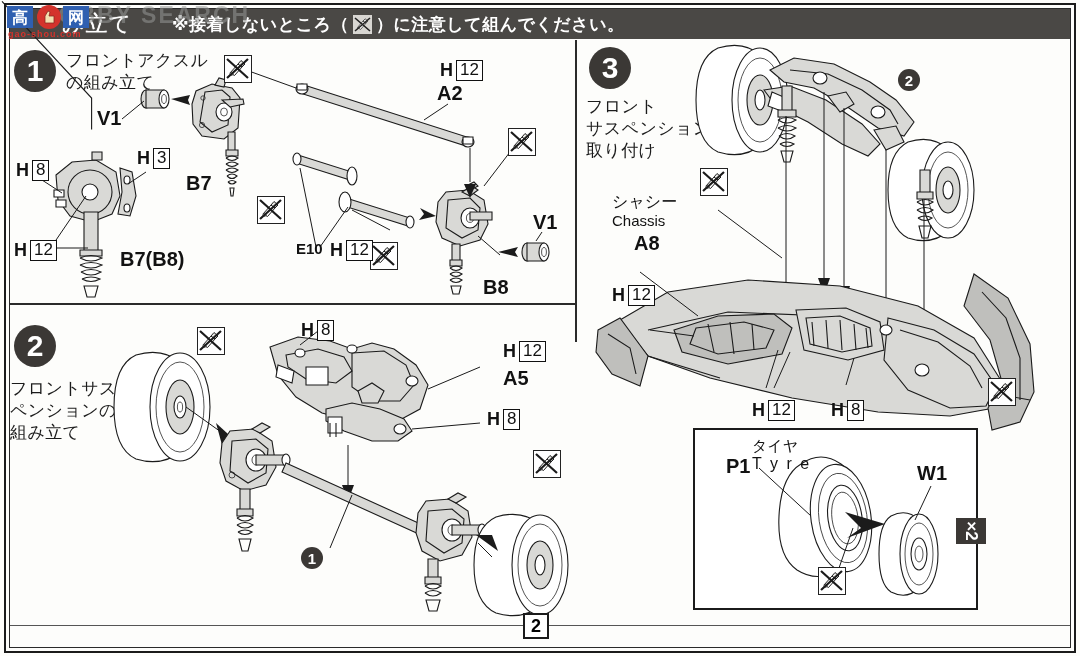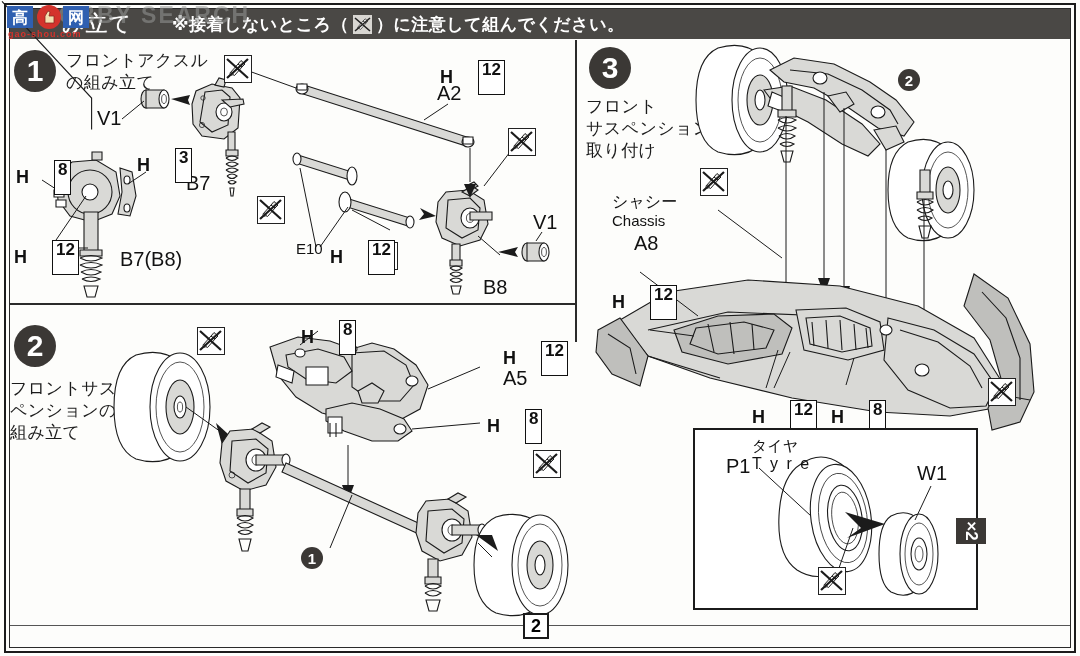--- a/index.html
+++ b/index.html
@@ -127,47 +127,46 @@
     line-height: 1.28;
     color: #1b1b1b;
     letter-spacing: 0.4px;
     white-space: pre-line;
   }
 
   
   .plabel {
     position: absolute;
     font-size: 20px;
-    font-weight: 400;
+    font-weight: 700;
     color: #121212;
     font-family: "Liberation Sans", sans-serif;
     white-space: nowrap;
   }
   .plabel.small { font-size: 15px; }
 
   
   .hbox {
     position: absolute;
     display: flex;
     align-items: center;
     gap: 3px;
     font-family: "Liberation Sans", sans-serif;
   }
   .hbox .h {
     font-size: 18px; font-weight: 700; color: #111;
   }
   .hbox .num {
-    font-size: 17px; font-weight: 700; color: #111;
+    font-size: 17px; font-weight: 400; color: #111;
     border: 1.8px solid #111;
-    padding: 0px 3px 15px 3px;
+    padding: 0px 3px 1px 3px;
     line-height: 1.08;
     min-width: 17px;
     text-align: center;
     background: #fff;
-    margin-left: 22px;
   }
 
   
   .dotnum {
     position: absolute;
     width: 22px; height: 22px;
     border-radius: 50%;
     background: #3b3835;
     color: #fff;
     font-size: 15px;

